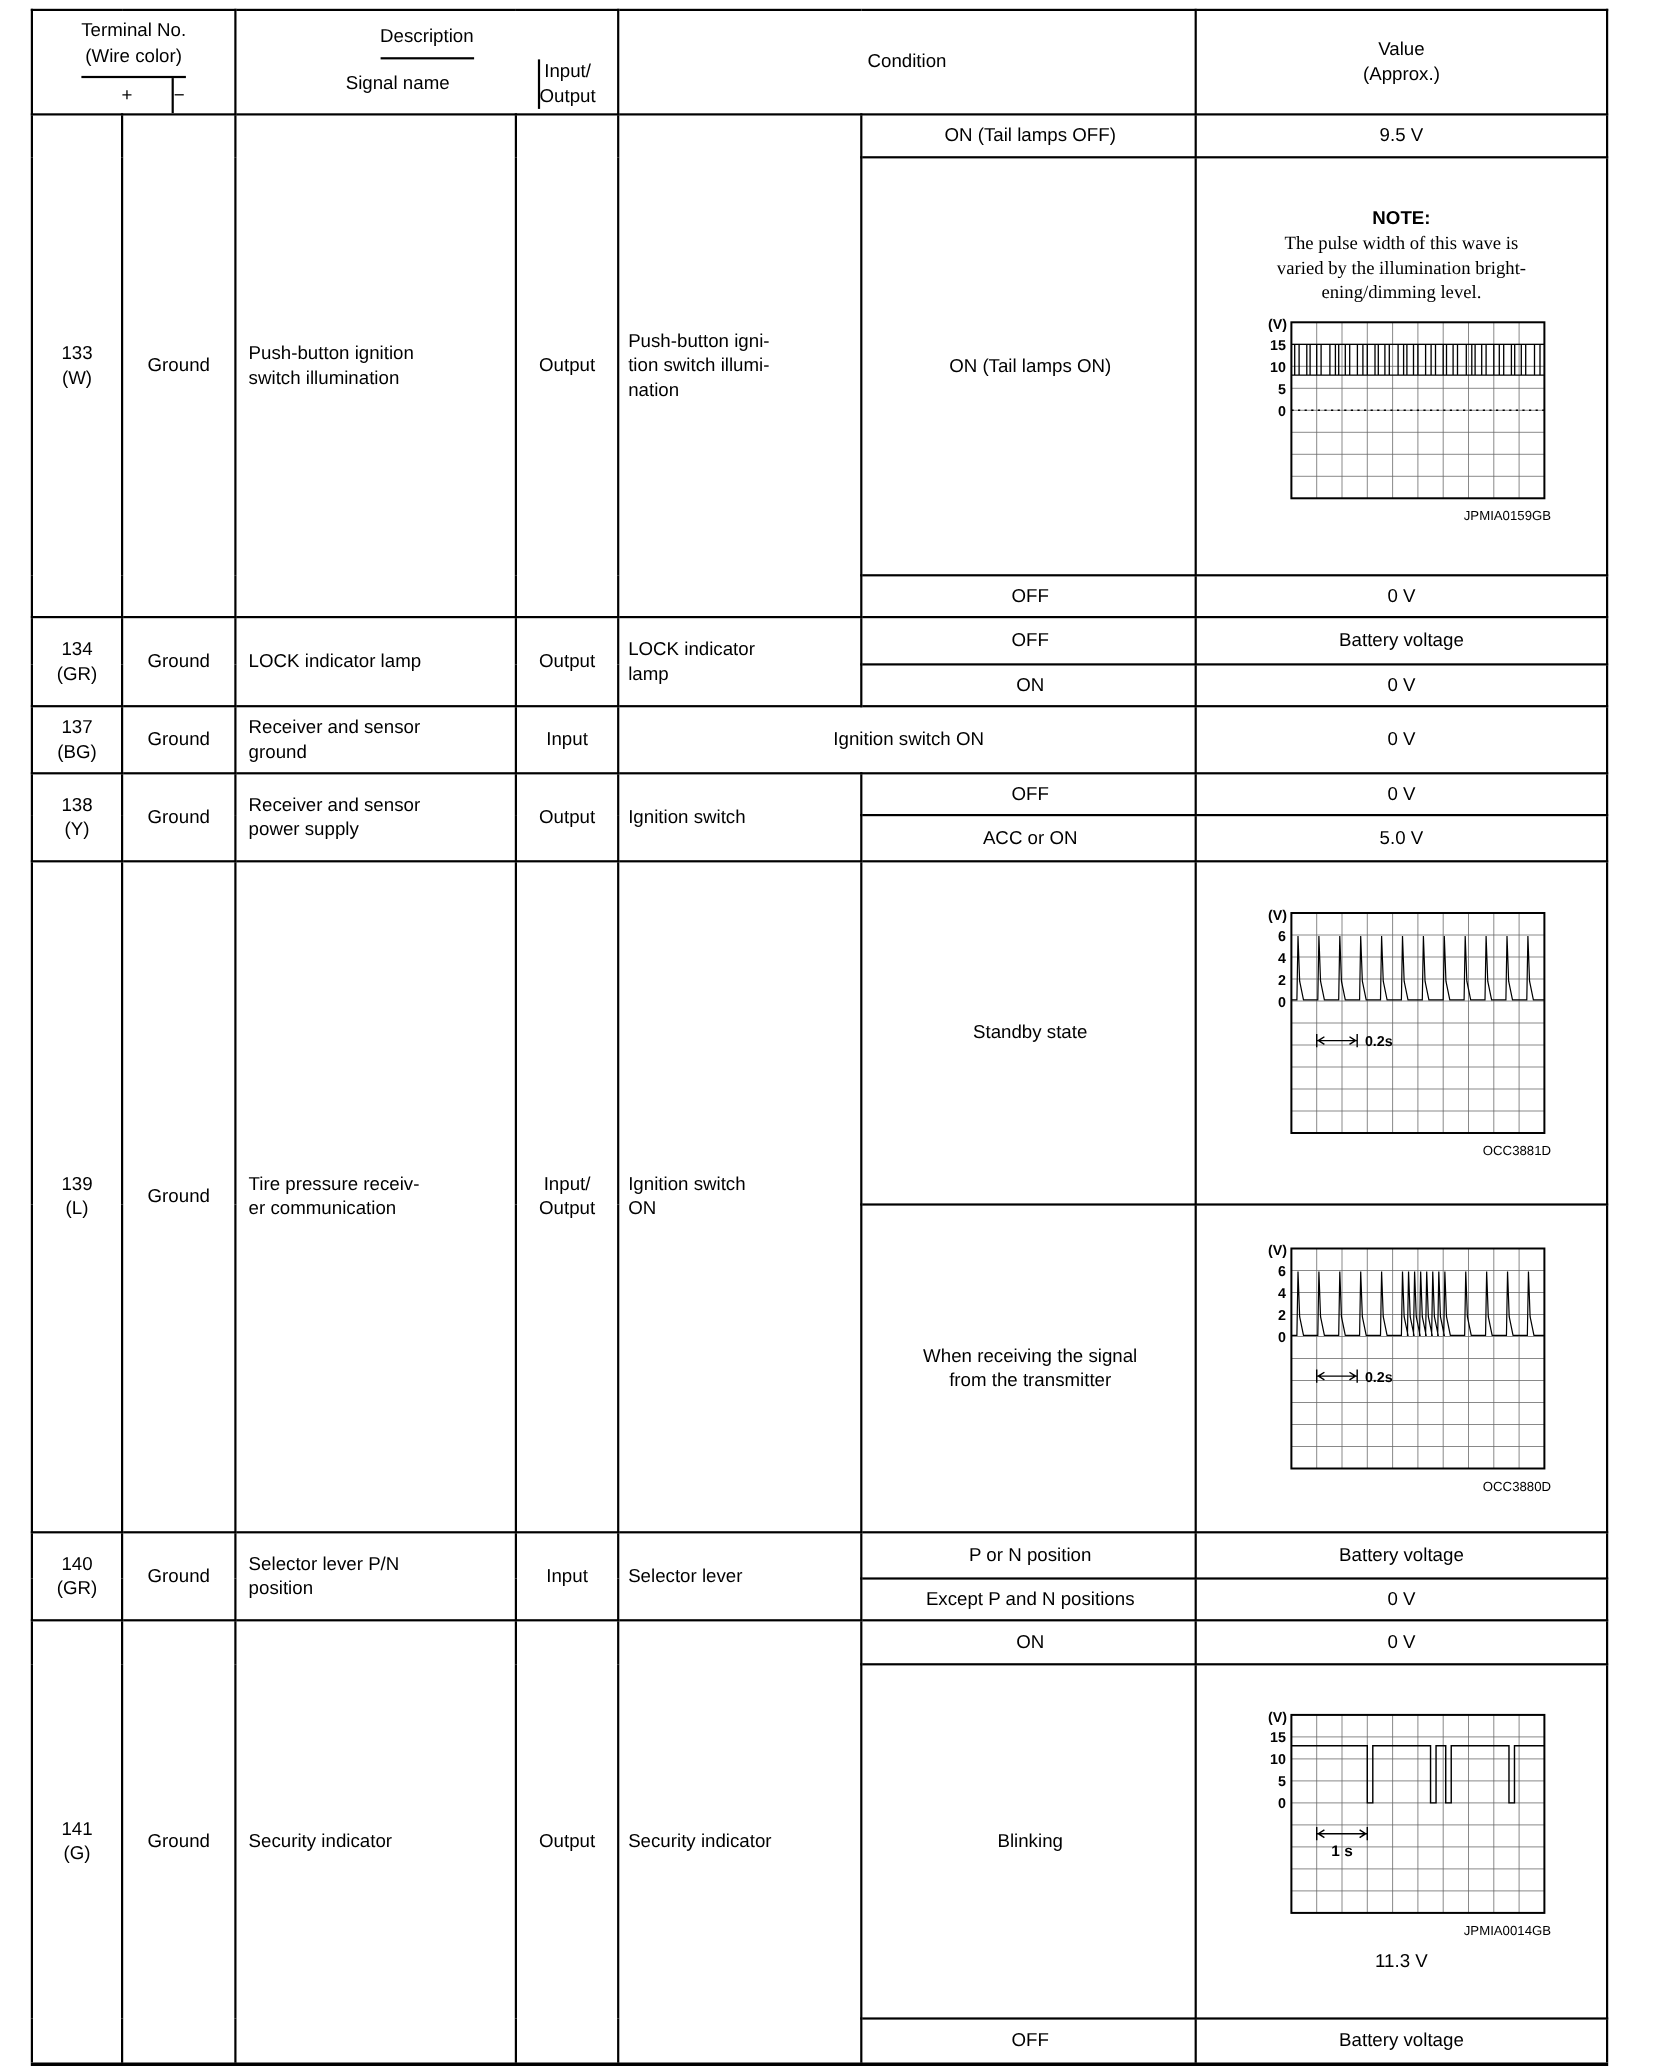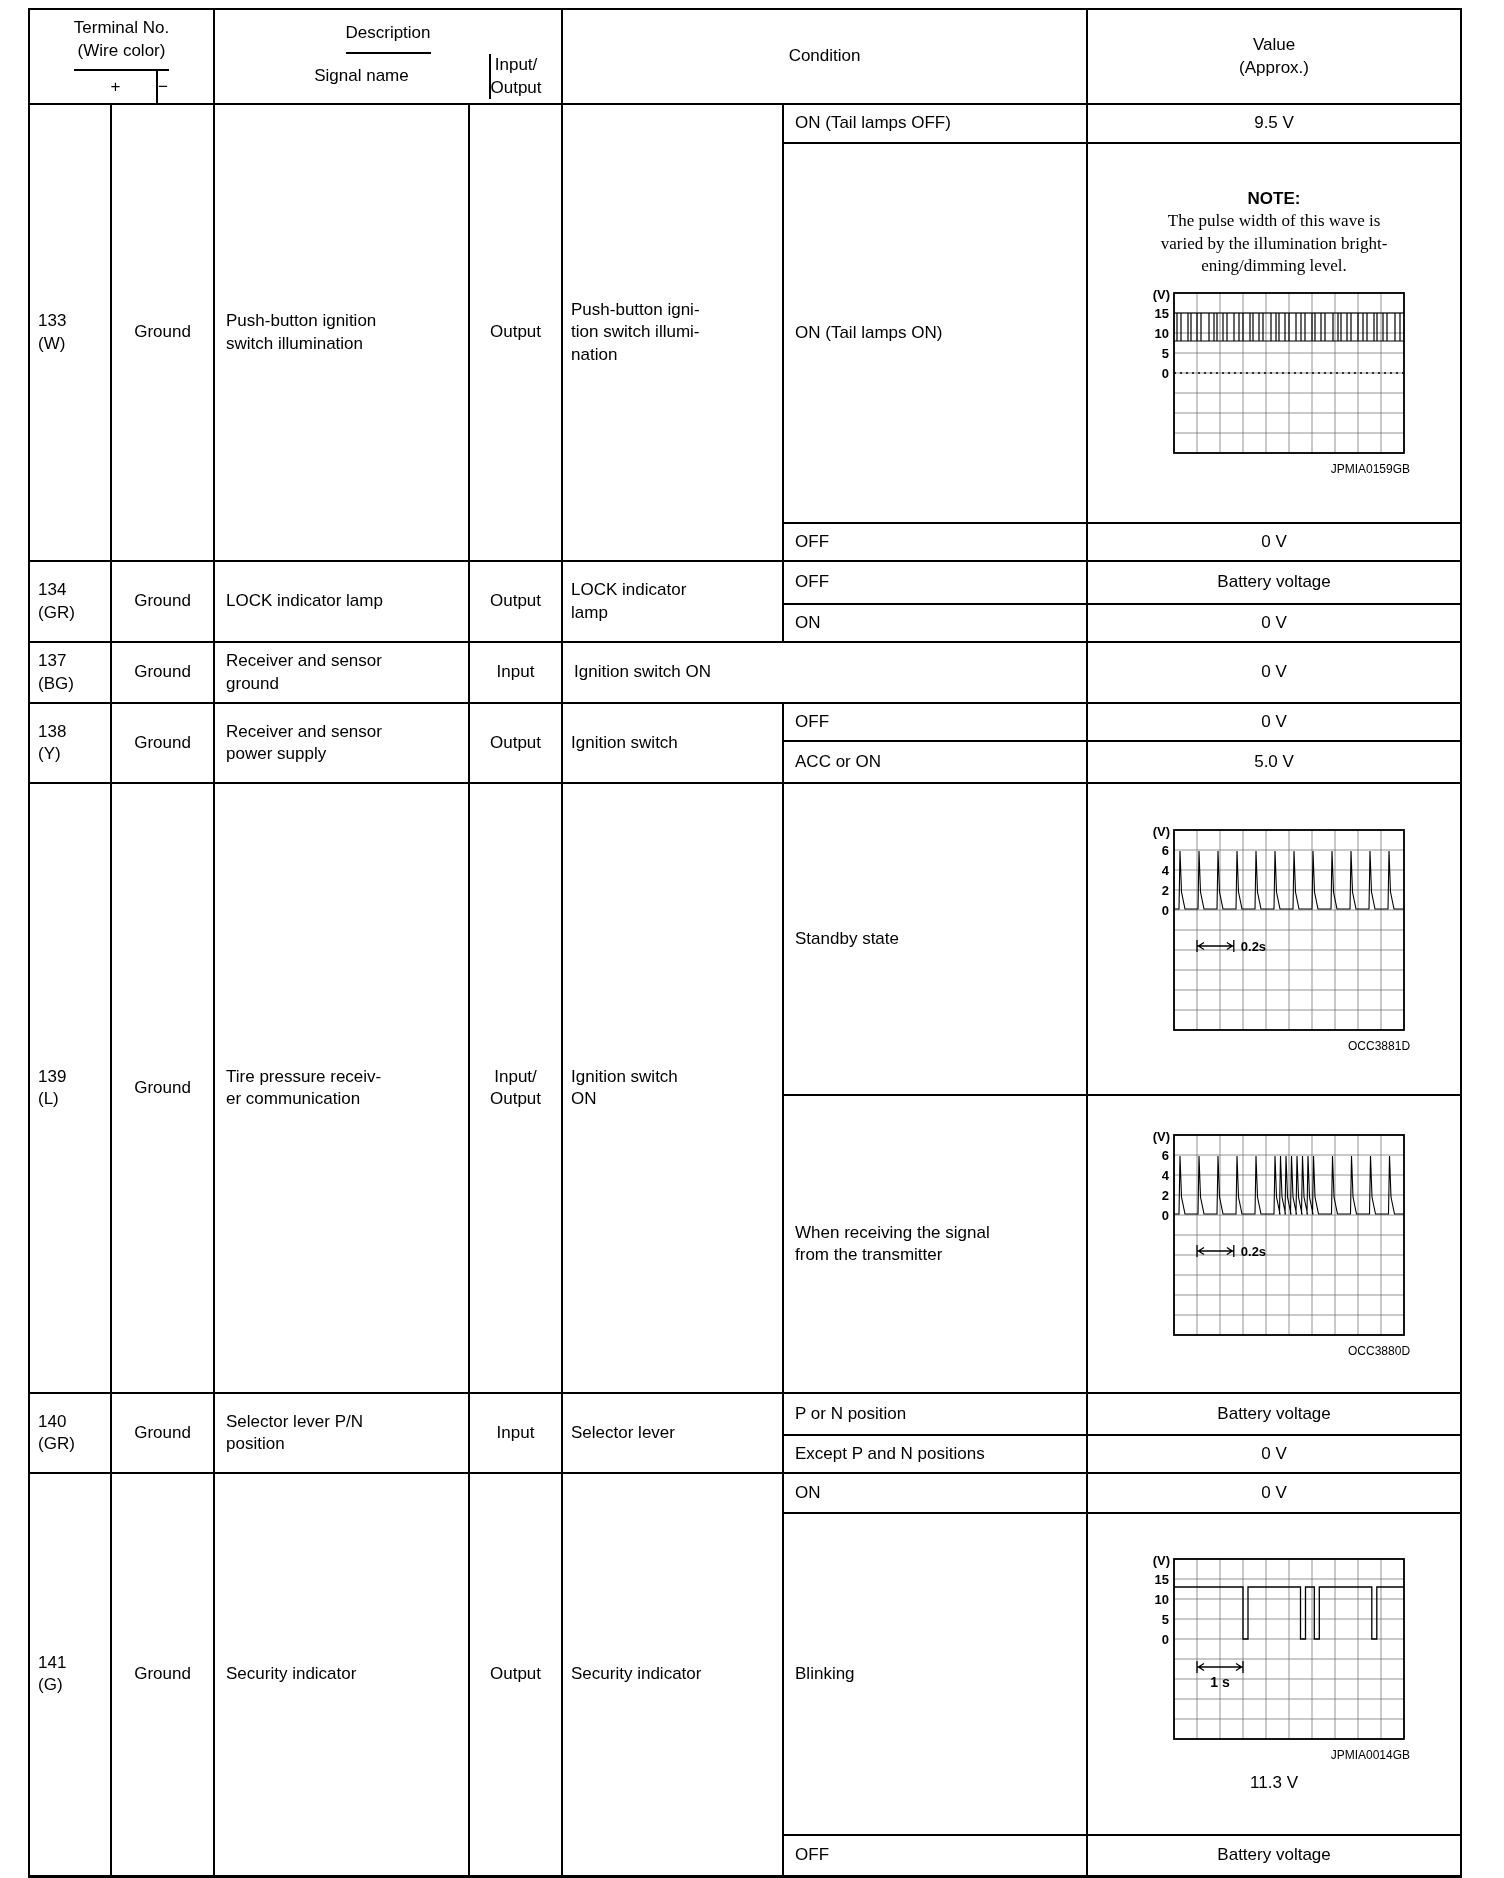--- a/index.html
+++ b/index.html
@@ -40,26 +40,26 @@
   }
   .term-top { flex: 0 0 61px; }
   .desc-top { flex: 0 0 40px; }
   .split-bottom { flex: 1; display: flex; }
   .sb-a { display: flex; align-items: center; justify-content: center; }
   .sb-b { display: flex; align-items: center; justify-content: center; border-left: 2px solid #000; flex: 1; text-align: center; white-space: pre-line; }
   .pm-a { flex: 0 0 81px; }
   .sn-a { flex: 0 0 254px; }
 
   
-  td.term  { text-align: left; white-space: pre-line; }
+  td.term  { text-align: center; white-space: pre-line; }
   td.gnd   { text-align: center; }
   td.sig   { text-align: left; padding-left: 11px; white-space: pre-line; }
   td.io    { text-align: center; white-space: pre-line; }
   td.cmain { text-align: left; white-space: pre-line; }
-  td.csub  { text-align: left; padding-left: 11px; white-space: pre-line; }
+  td.csub  { text-align: center; padding-left: 11px; white-space: pre-line; }
   td.val   { text-align: center; }
 
   
   td.scope-cell { padding: 12px 20px; }
   .note { text-align: center; margin-bottom: 10px; }
   .note-title { font-weight: bold; }
   .note-body  { white-space: pre-line; font-family: Liberation Serif, serif; }
   .scope-wrap { display: flex; flex-direction: column; align-items: center; }
   .scope { line-height: 0; }
   .scope text { font-family: "Liberation Sans", sans-serif; font-weight: bold; fill: #000; }

